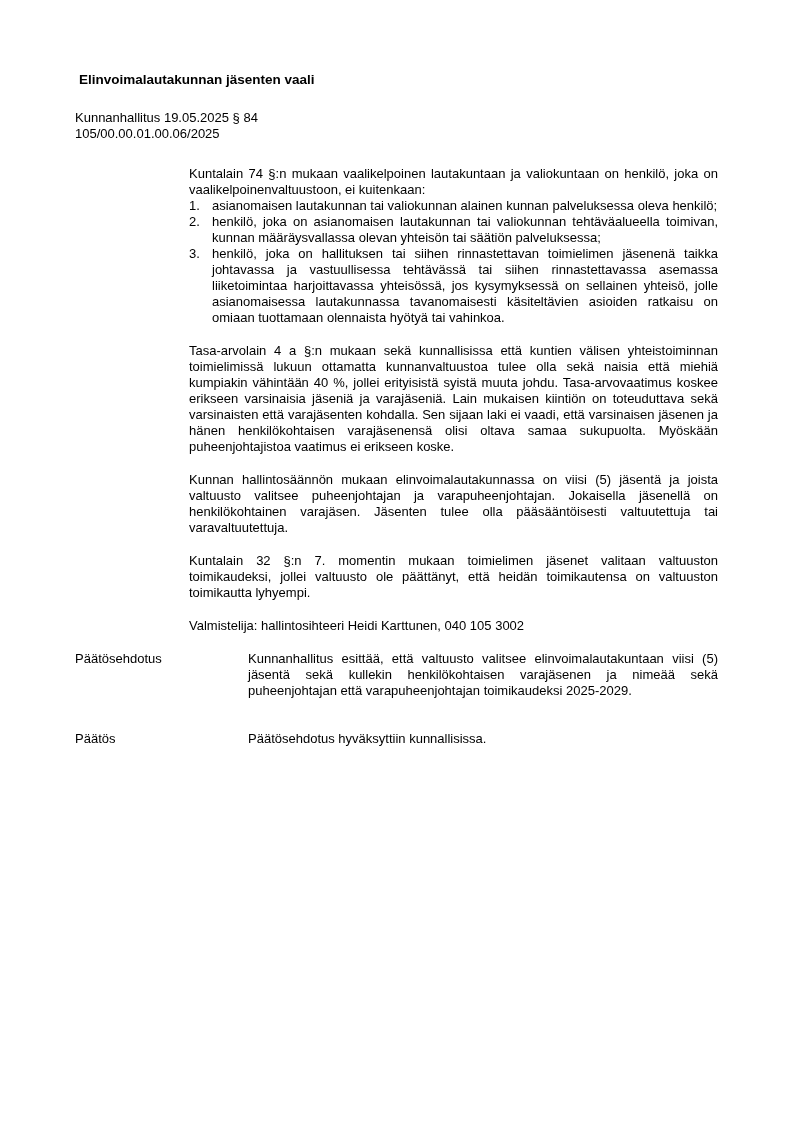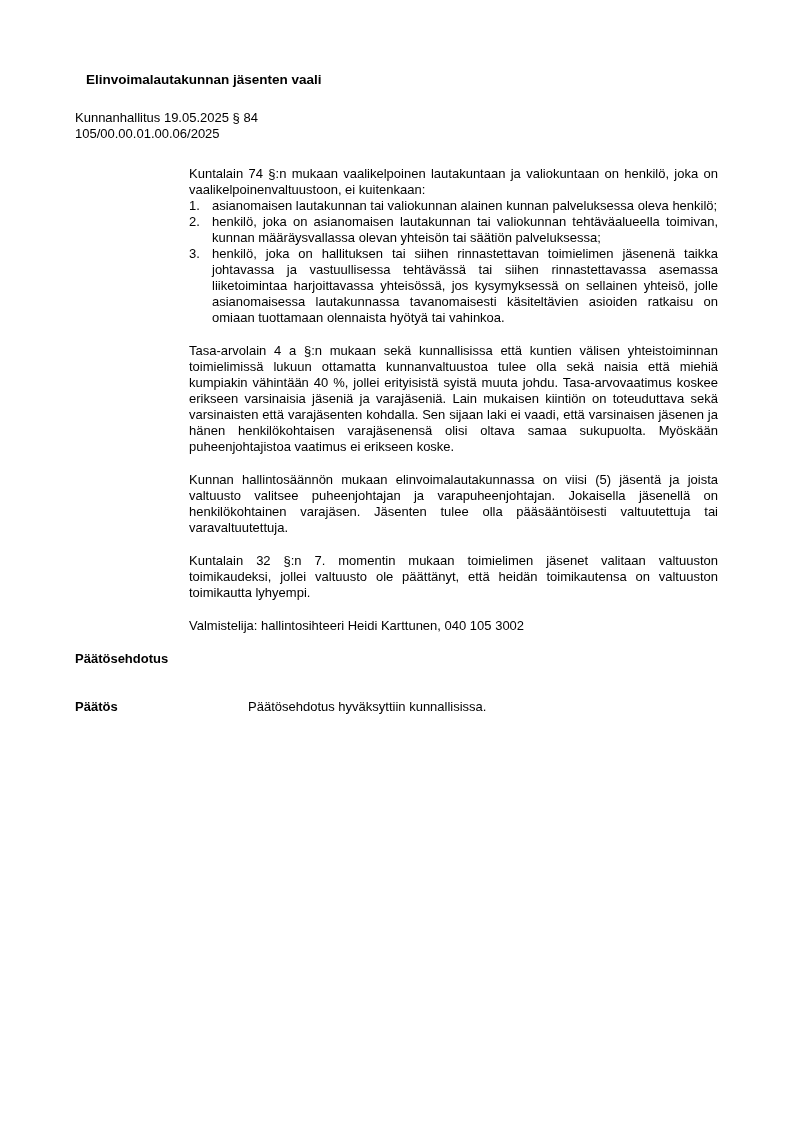--- a/index.html
+++ b/index.html
@@ -17,21 +17,21 @@
     padding: 72px 76px 0 75px;
     font-family: "Liberation Sans", "DejaVu Sans", sans-serif;
     font-size: 13px;
     line-height: 16px;
     color: #000000;
     overflow: hidden;
   }
   .doc-title {
     font-size: 13.5px;
     font-weight: bold;
-    margin: 0 0 22px 11px;
+    margin: 0 0 22px 4px;
   }
   .meta {
     margin: 0 0 24px 0;
   }
   .meta div {
     line-height: 16px;
   }
   .body-col {
     margin-left: 114px;
   }
@@ -61,21 +61,21 @@
   }
   .section {
     display: flex;
     margin-top: 17px;
   }
   .section.last {
     margin-top: 32px;
   }
   .section .label {
     flex: 0 0 173px;
-    font-weight: bold;
+    font-weight: normal;
   }
   .section .text {
     flex: 1;
     text-align: justify;
   }
 </style>
 </head>
 <body>
 
 <div class="page">
@@ -111,20 +111,21 @@
     <p class="para">Kunnan hallintosäännön mukaan elinvoimalautakunnassa on viisi (5) jäsentä ja joista valtuusto valitsee puheenjohtajan ja varapuheenjohtajan. Jokaisella jäsenellä on henkilökohtainen varajäsen. Jäsenten tulee olla pääsääntöisesti valtuutettuja tai varavaltuutettuja.</p>
 
     <p class="para">Kuntalain 32 §:n 7. momentin mukaan toimielimen jäsenet valitaan valtuuston toimikaudeksi, jollei valtuusto ole päättänyt, että heidän toimikautensa on valtuuston toimikautta lyhyempi.</p>
 
     <p class="para plain">Valmistelija: hallintosihteeri Heidi Karttunen, 040 105 3002</p>
 
   </div>
 
   <div class="section">
     <div class="label">Päätösehdotus</div>
+    <div class="text">Kunnanhallitus esittää, että valtuusto valitsee elinvoimalautakuntaan viisi (5) jäsentä sekä kullekin henkilökohtaisen varajäsenen ja nimeää sekä puheenjohtajan että varapuheenjohtajan toimikaudeksi 2025-2029.</div>
   </div>
 
   <div class="section last">
     <div class="label">Päätös</div>
     <div class="text">Päätösehdotus hyväksyttiin kunnallisissa.</div>
   </div>
 
 </div>
 
 </body></html>

